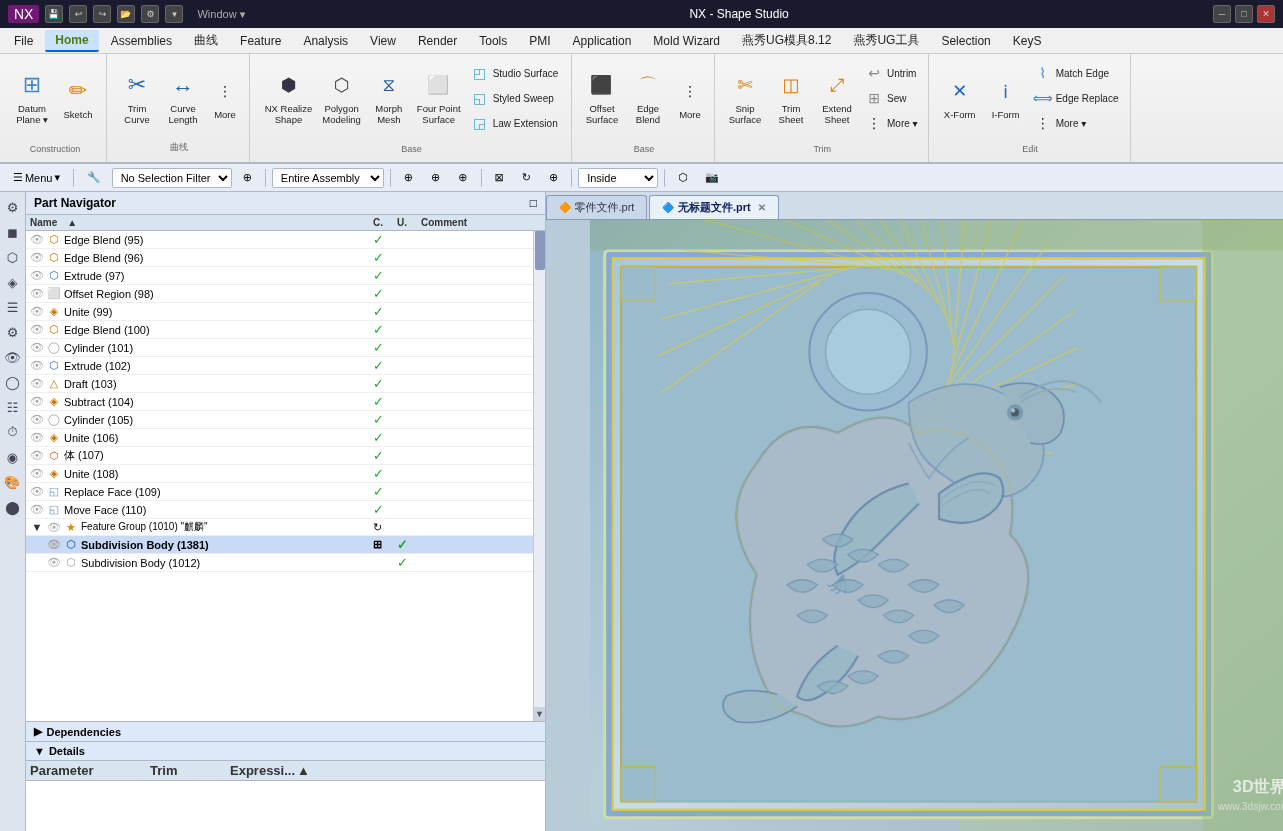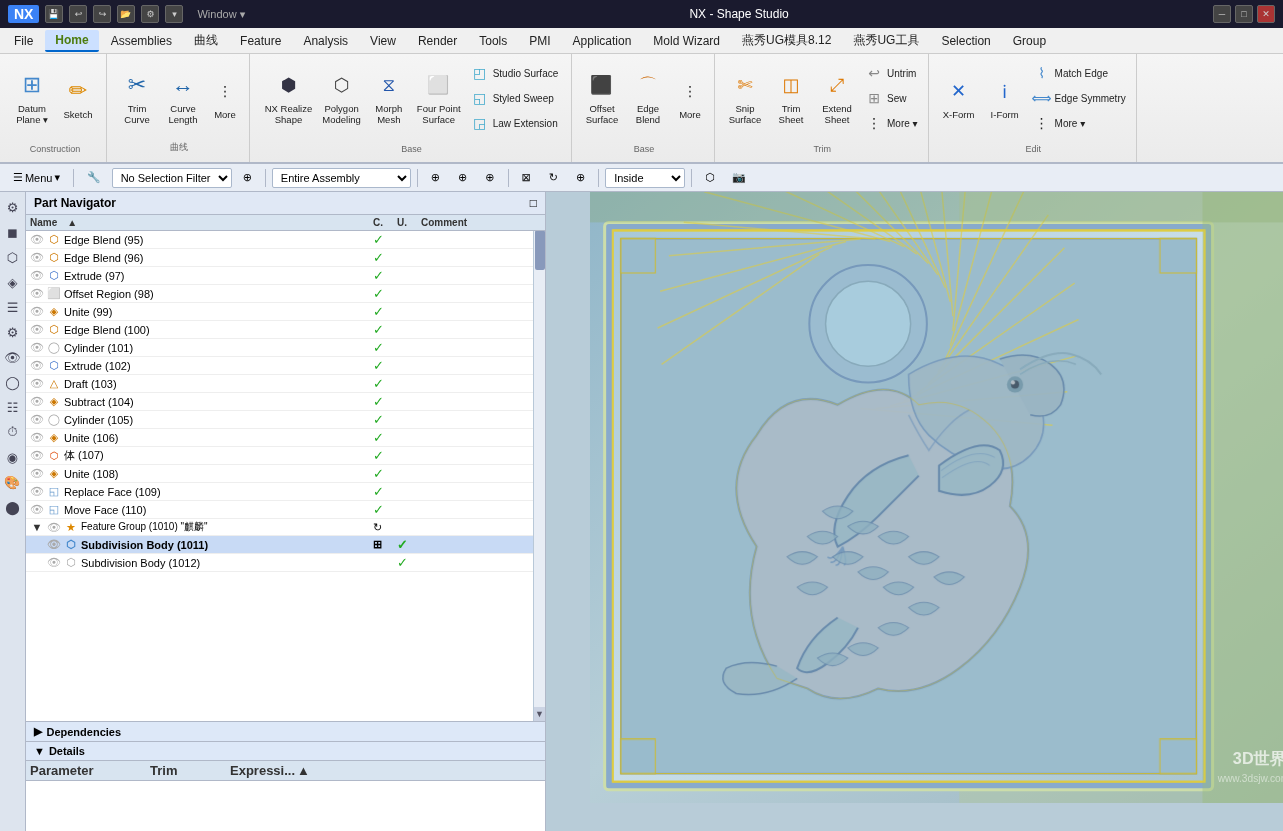--- a/index.html
+++ b/index.html
@@ -10,21 +10,21 @@
       background: #1a1a2e;
       height: 28px;
       display: flex;
       align-items: center;
       justify-content: space-between;
       padding: 0 8px;
       color: #ccc;
     }
     #titlebar .left { display: flex; align-items: center; gap: 6px; }
     #titlebar .title { color: #fff; font-size: 12px; margin-left: 20px; }
-    .nx-logo { color: #fff; font-weight: bold; font-size: 14px; background: #3b82f6; padding: 1px 6px; border-radius: 2px; }
+    .nx-logo { color: #fff; font-weight: normal; font-size: 14px; background: #701a75; padding: 1px 6px; border-radius: 2px; }
     .tb-btn { width: 18px; height: 18px; background: #444; border: 1px solid #666; border-radius: 2px; display: inline-flex; align-items: center; justify-content: center; color: #ccc; font-size: 9px; cursor: pointer; }
 
     
     #menubar {
       background: #f0f0f0;
       height: 26px;
       display: flex;
       align-items: center;
       border-bottom: 1px solid #ccc;
       padding: 0 4px;
@@ -329,21 +329,21 @@
   <span class="menu-item">Analysis</span>
   <span class="menu-item">View</span>
   <span class="menu-item">Render</span>
   <span class="menu-item">Tools</span>
   <span class="menu-item">PMI</span>
   <span class="menu-item">Application</span>
   <span class="menu-item">Mold Wizard</span>
   <span class="menu-item">燕秀UG模具8.12</span>
   <span class="menu-item">燕秀UG工具</span>
   <span class="menu-item">Selection</span>
-  <span class="menu-item">Group</span>
+  <span class="menu-item">KeyS</span>
 </div>
 
 <div id="ribbon">
 
   <div class="ribbon-group" style="min-width:80px;">
     <div class="ribbon-items">
       <div class="ribbon-btn">
         <div class="icon" style="color:#4488cc;">⊞</div>
         <span>Datum<br>Plane ▾</span>
       </div>
@@ -469,21 +469,21 @@
         <div class="icon" style="color:#2266cc; font-size:18px;">ℹ</div>
         <span>I-Form</span>
       </div>
       <div class="ribbon-col" style="justify-content:flex-start; gap:3px; padding-top:4px;">
         <div class="ribbon-btn-small">
           <div class="icon-s" style="color:#4488cc;">⌇</div>
           <span>Match Edge</span>
         </div>
         <div class="ribbon-btn-small">
           <div class="icon-s" style="color:#4488cc;">⟺</div>
-          <span>Edge Symmetry</span>
+          <span>Edge Replace</span>
         </div>
         <div class="ribbon-btn-small">
           <div class="icon-s">⋮</div>
           <span>More ▾</span>
         </div>
       </div>
     </div>
     <span class="ribbon-group-label">Edit</span>
   </div>
 
@@ -495,21 +495,21 @@
     <span>Menu</span>
     <span>▾</span>
   </div>
   <div class="tb2-sep"></div>
   <div class="tb2-btn">🔧</div>
   <select class="tb2-select">
     <option>No Selection Filter</option>
   </select>
   <div class="tb2-btn">⊕</div>
   <div class="tb2-sep"></div>
-  <select class="tb2-select" style="width:139px;">
+  <select class="tb2-select" style="width:112px;">
     <option>Entire Assembly</option>
   </select>
   <div class="tb2-sep"></div>
   <div class="tb2-btn">⊕</div>
   <div class="tb2-btn">⊕</div>
   <div class="tb2-btn">⊕</div>
   <div class="tb2-sep"></div>
   <div class="tb2-btn">⊠</div>
   <div class="tb2-btn">↻</div>
   <div class="tb2-btn">⊕</div>
@@ -743,21 +743,21 @@
         <div style="font-size:11px;">↻</div>
         <div></div>
         <div></div>
       </div>
 
       <div class="nav-row bold-row selected">
         <div class="nav-cell">
           <span class="nav-icon" style="width:14px;"></span>
           <span class="nav-icon" style="color:#aaa;">👁</span>
           <span class="nav-icon" style="color:#4488cc;">⬡</span>
-          <span>Subdivision Body (1011)</span>
+          <span>Subdivision Body (1381)</span>
         </div>
         <div style="font-size:11px;">⊞</div>
         <div class="check-green">✓</div>
         <div></div>
       </div>
 
       <div class="nav-row">
         <div class="nav-cell">
           <span class="nav-icon" style="width:14px;"></span>
           <span class="nav-icon" style="color:#aaa;">👁</span>
@@ -794,20 +794,31 @@
           <span>Expressi...</span>
           <span>▲</span>
         </div>
         <div></div>
       </div>
       <div class="details-body"></div>
     </div>
   </div>
 
   <div id="viewport">
+    <div class="tab-bar">
+      <div class="vp-tab">
+        <span style="font-size:10px;">🔶</span>
+        <span> 零件文件.prt</span>
+      </div>
+      <div class="vp-tab active">
+        <span style="font-size:10px;">🔷</span>
+        <span> 无标题文件.prt</span>
+        <span class="vp-tab-close"> ✕</span>
+      </div>
+    </div>
 
     <div id="viewport-canvas">
       
       <svg width="100%" height="100%" viewBox="0 0 755 603" preserveAspectRatio="xMidYMid slice">
 
         <defs>
           <linearGradient id="bgGrad" x1="0%" y1="0%" x2="100%" y2="100%">
             <stop offset="0%" style="stop-color:#8fb5c8;stop-opacity:1"></stop>
             <stop offset="50%" style="stop-color:#b8cfd8;stop-opacity:1"></stop>
             <stop offset="100%" style="stop-color:#9ab5c0;stop-opacity:1"></stop>

